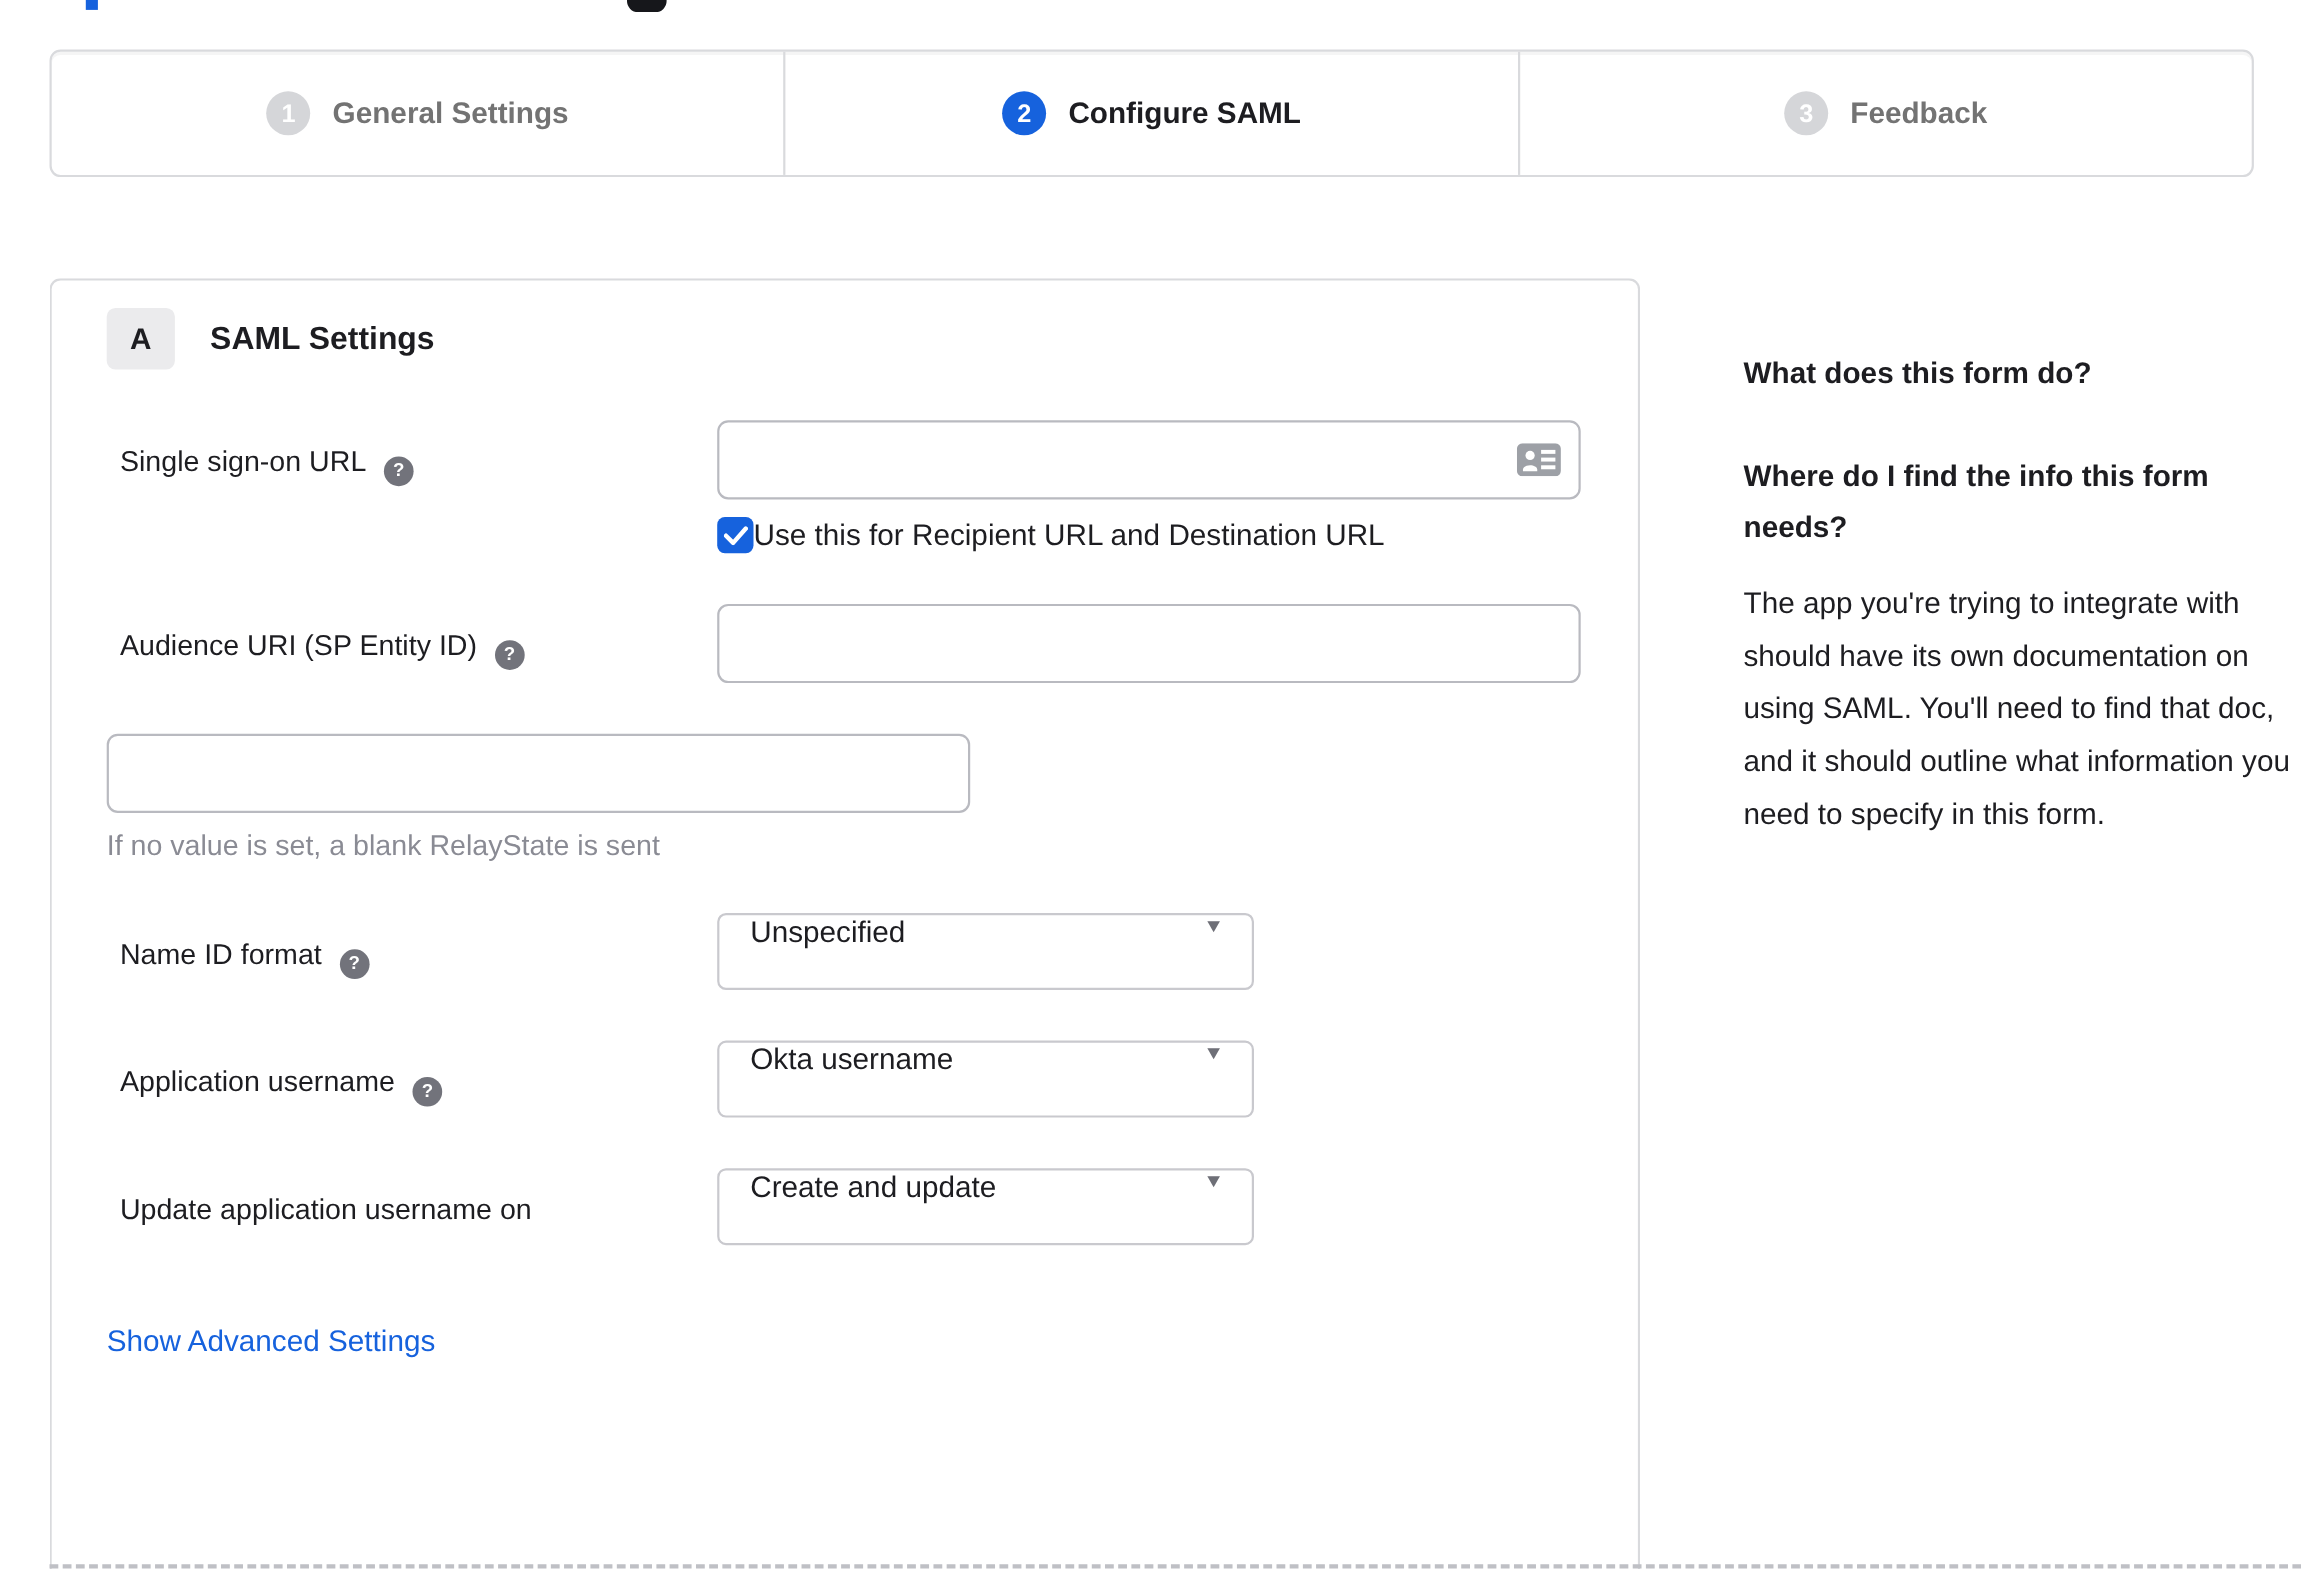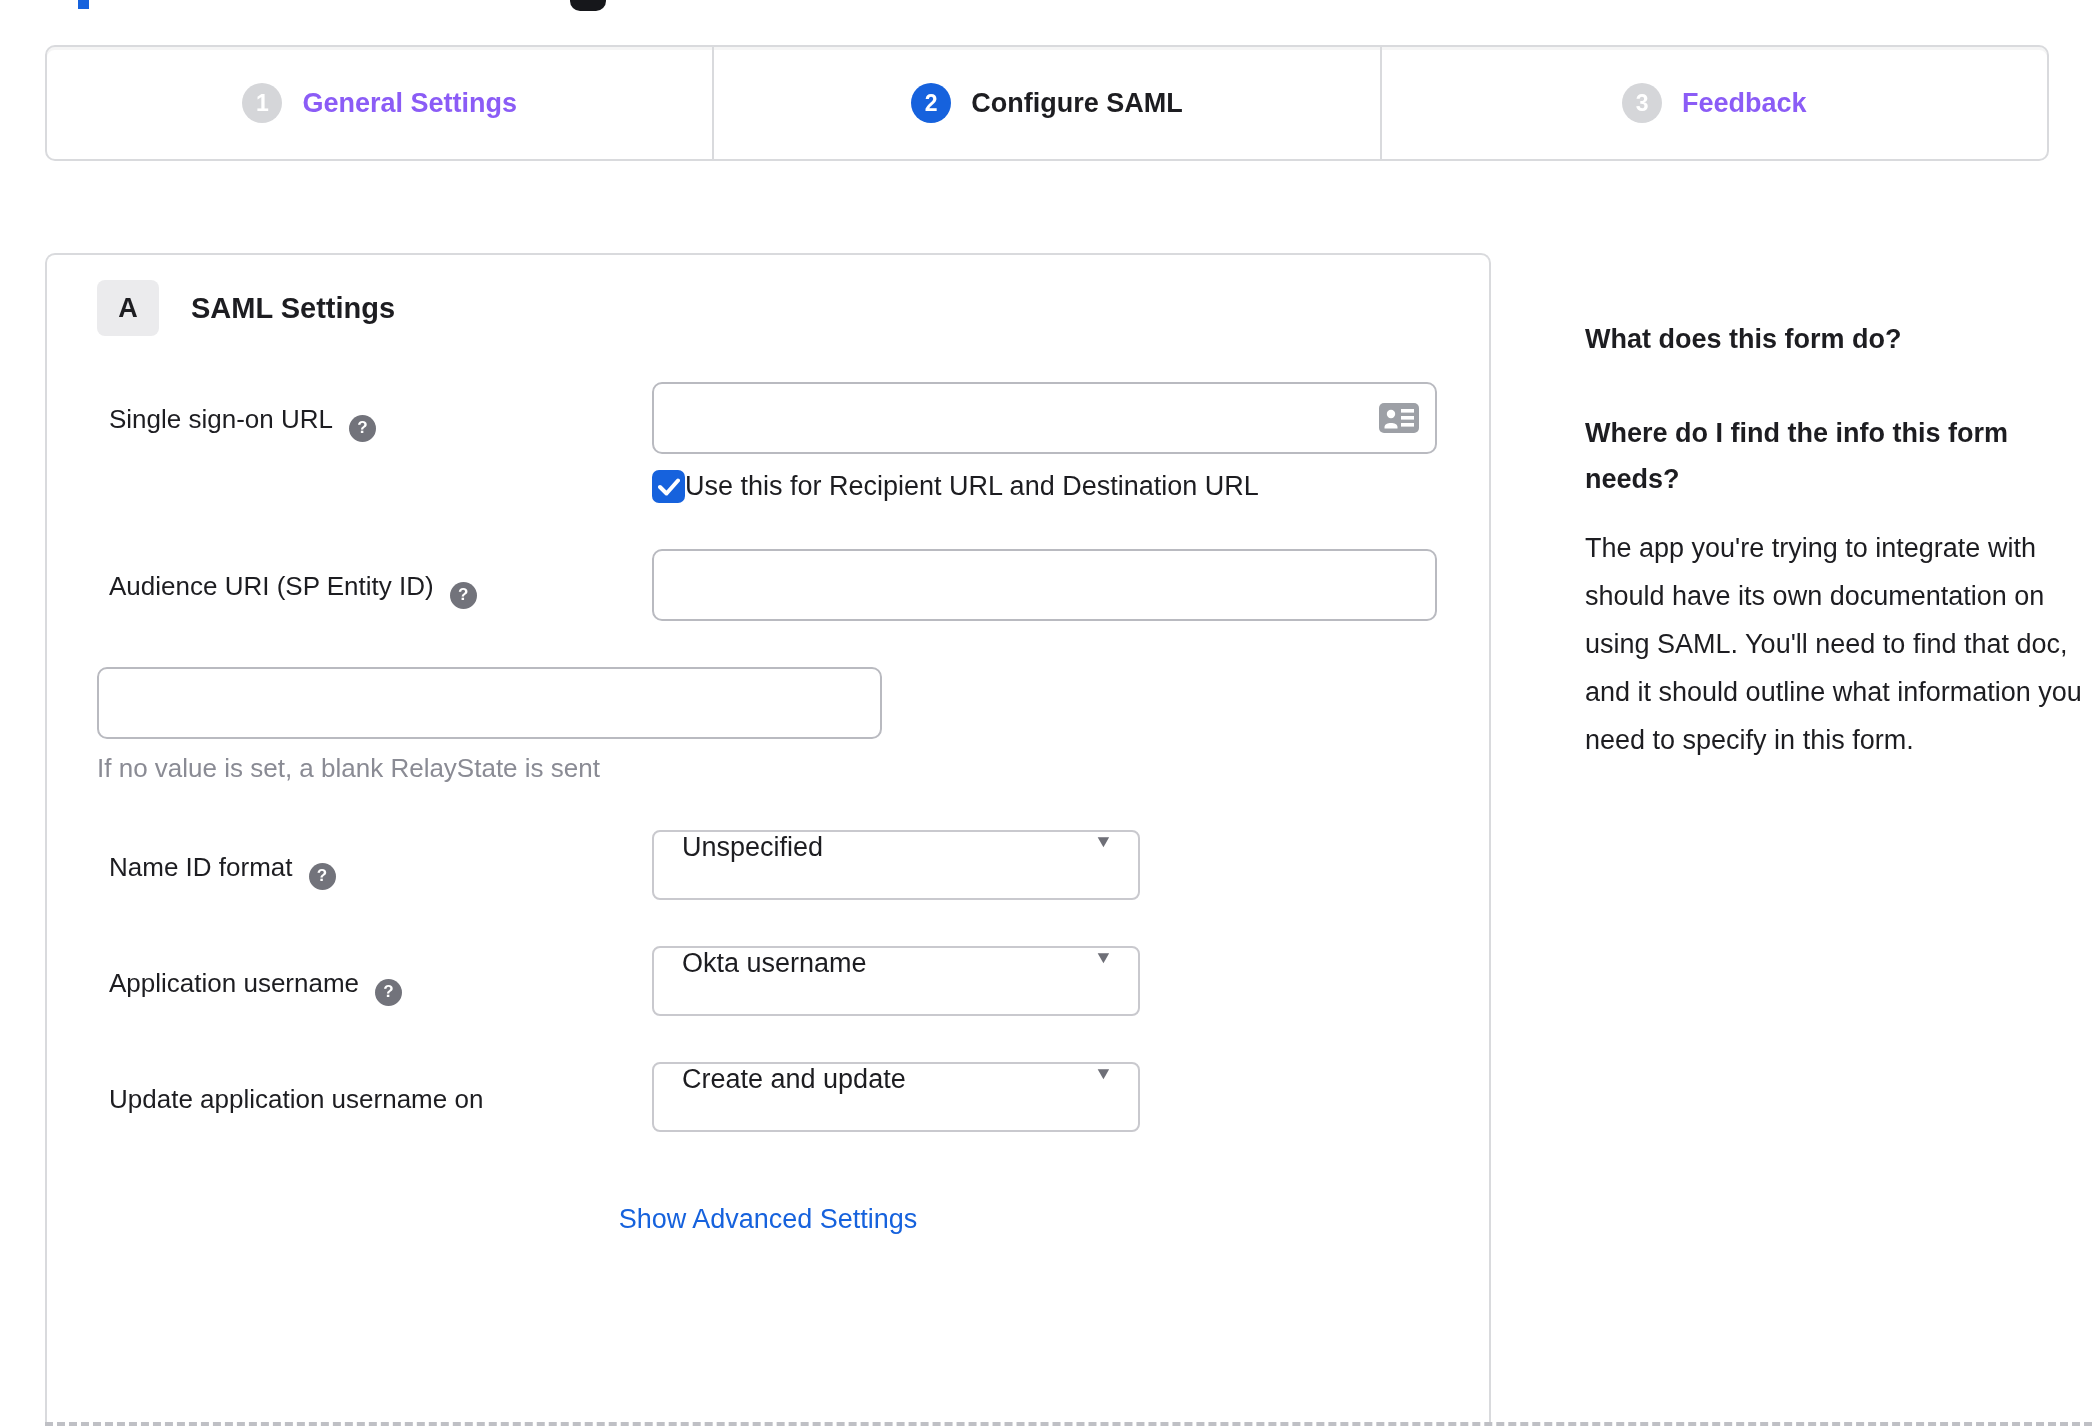--- a/index.html
+++ b/index.html
@@ -35,21 +35,21 @@
   }
   .step + .step { border-left: 2px solid #d9dadd; }
   .step-circle {
     width: 40px; height: 40px; border-radius: 50%;
     display: flex; align-items: center; justify-content: center;
     color: #fff; font-size: 23px; font-weight: 700; flex: none;
   }
   .step.inactive .step-circle { background: #d5d6d9; }
   .step.active   .step-circle { background: #1662dd; }
   .step-label { font-size: 27px; font-weight: 700; }
-  .step.inactive .step-label { color: #8b5cf6; }
+  .step.inactive .step-label { color: #737373; }
   .step.active   .step-label { color: #1d1d21; }
 
   
   .panel {
     position: absolute; left: 45px; top: 253px;
     width: 1342px; height: 1250px;
     border: 2px solid #d9dadd; border-bottom: none;
     border-radius: 10px 10px 0 0;
     background: #fff;
     padding: 25px 50px;
@@ -97,21 +97,21 @@
   .field-hint { margin-top: 14px; font-size: 26px; color: #8a8b94; }
 
   .select {
     box-sizing: border-box; width: 488px; height: 70px;
     border: 2px solid #c9c9ce; border-radius: 8px; background: #fff;
     display: flex; justify-content: space-between;
     padding: 0 26px 0 28px; font-size: 27px; cursor: pointer;
   }
   .select-caret { color: #6e6f77; font-size: 17px; transform: scaleX(1.15); }
 
-  .advanced-row { margin-top: 72px; text-align: center; }
+  .advanced-row { margin-top: 72px; text-align: left; }
   .advanced-link {
     color: #1662dd; font-size: 27px; font-weight: 500;
     text-decoration: none; cursor: pointer;
   }
 
   
   .sidebar {
     position: absolute; left: 1585px; top: 316px; width: 516px;
   }
   .sidebar h3 {

